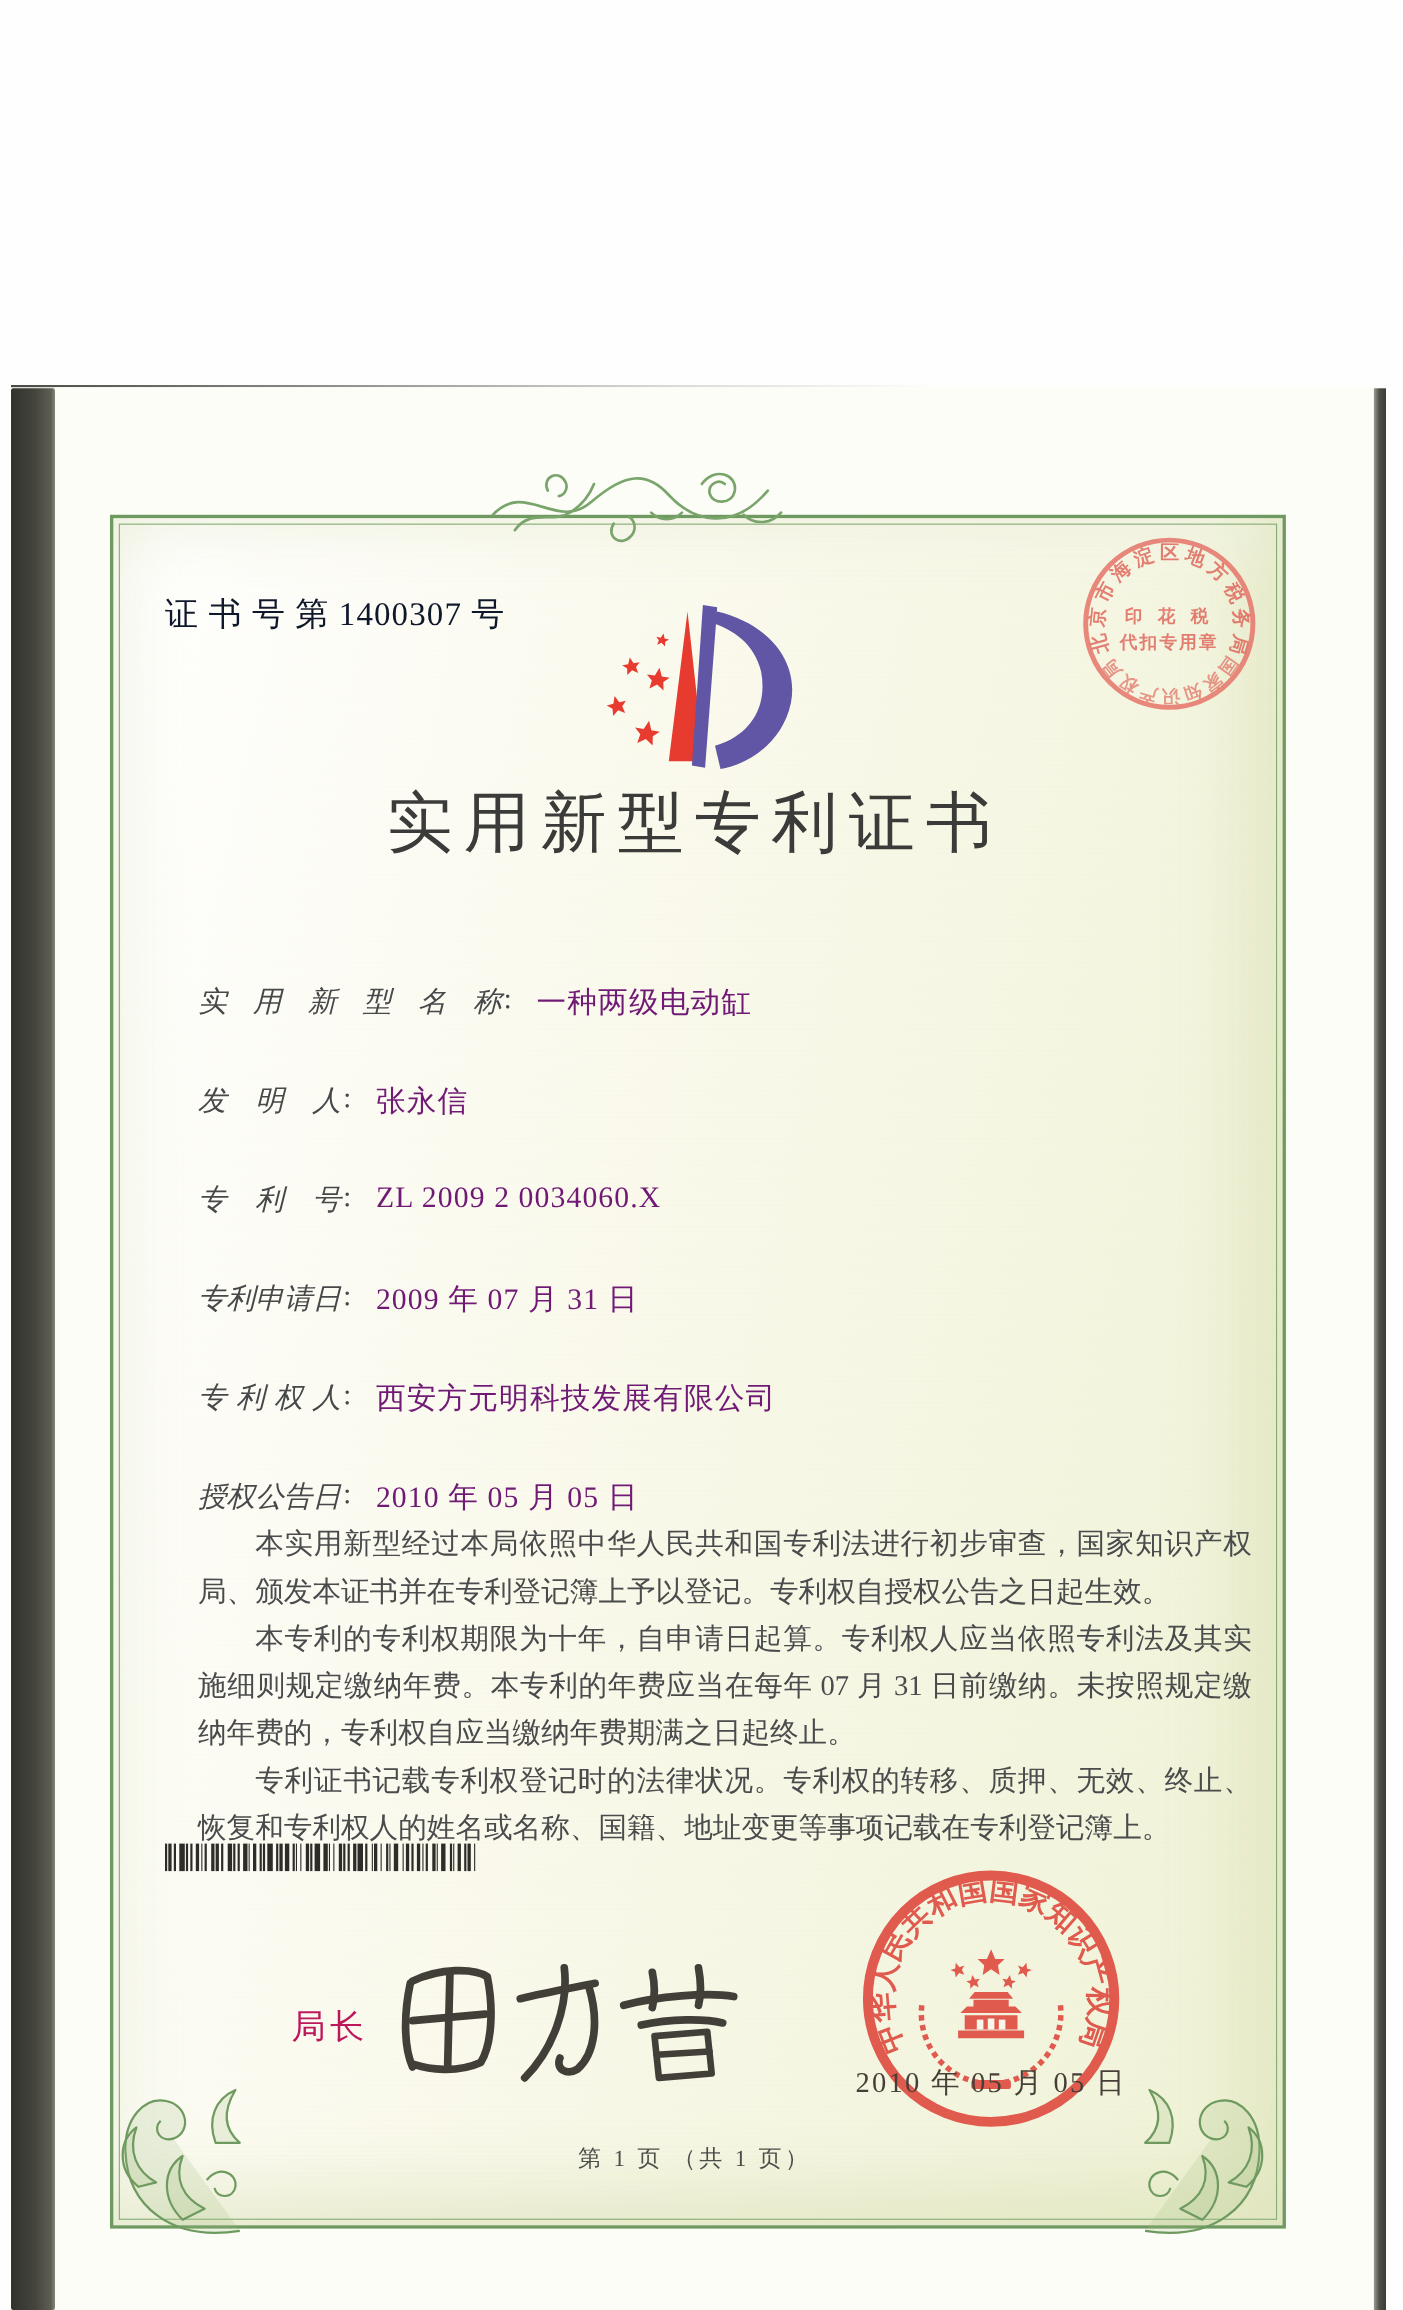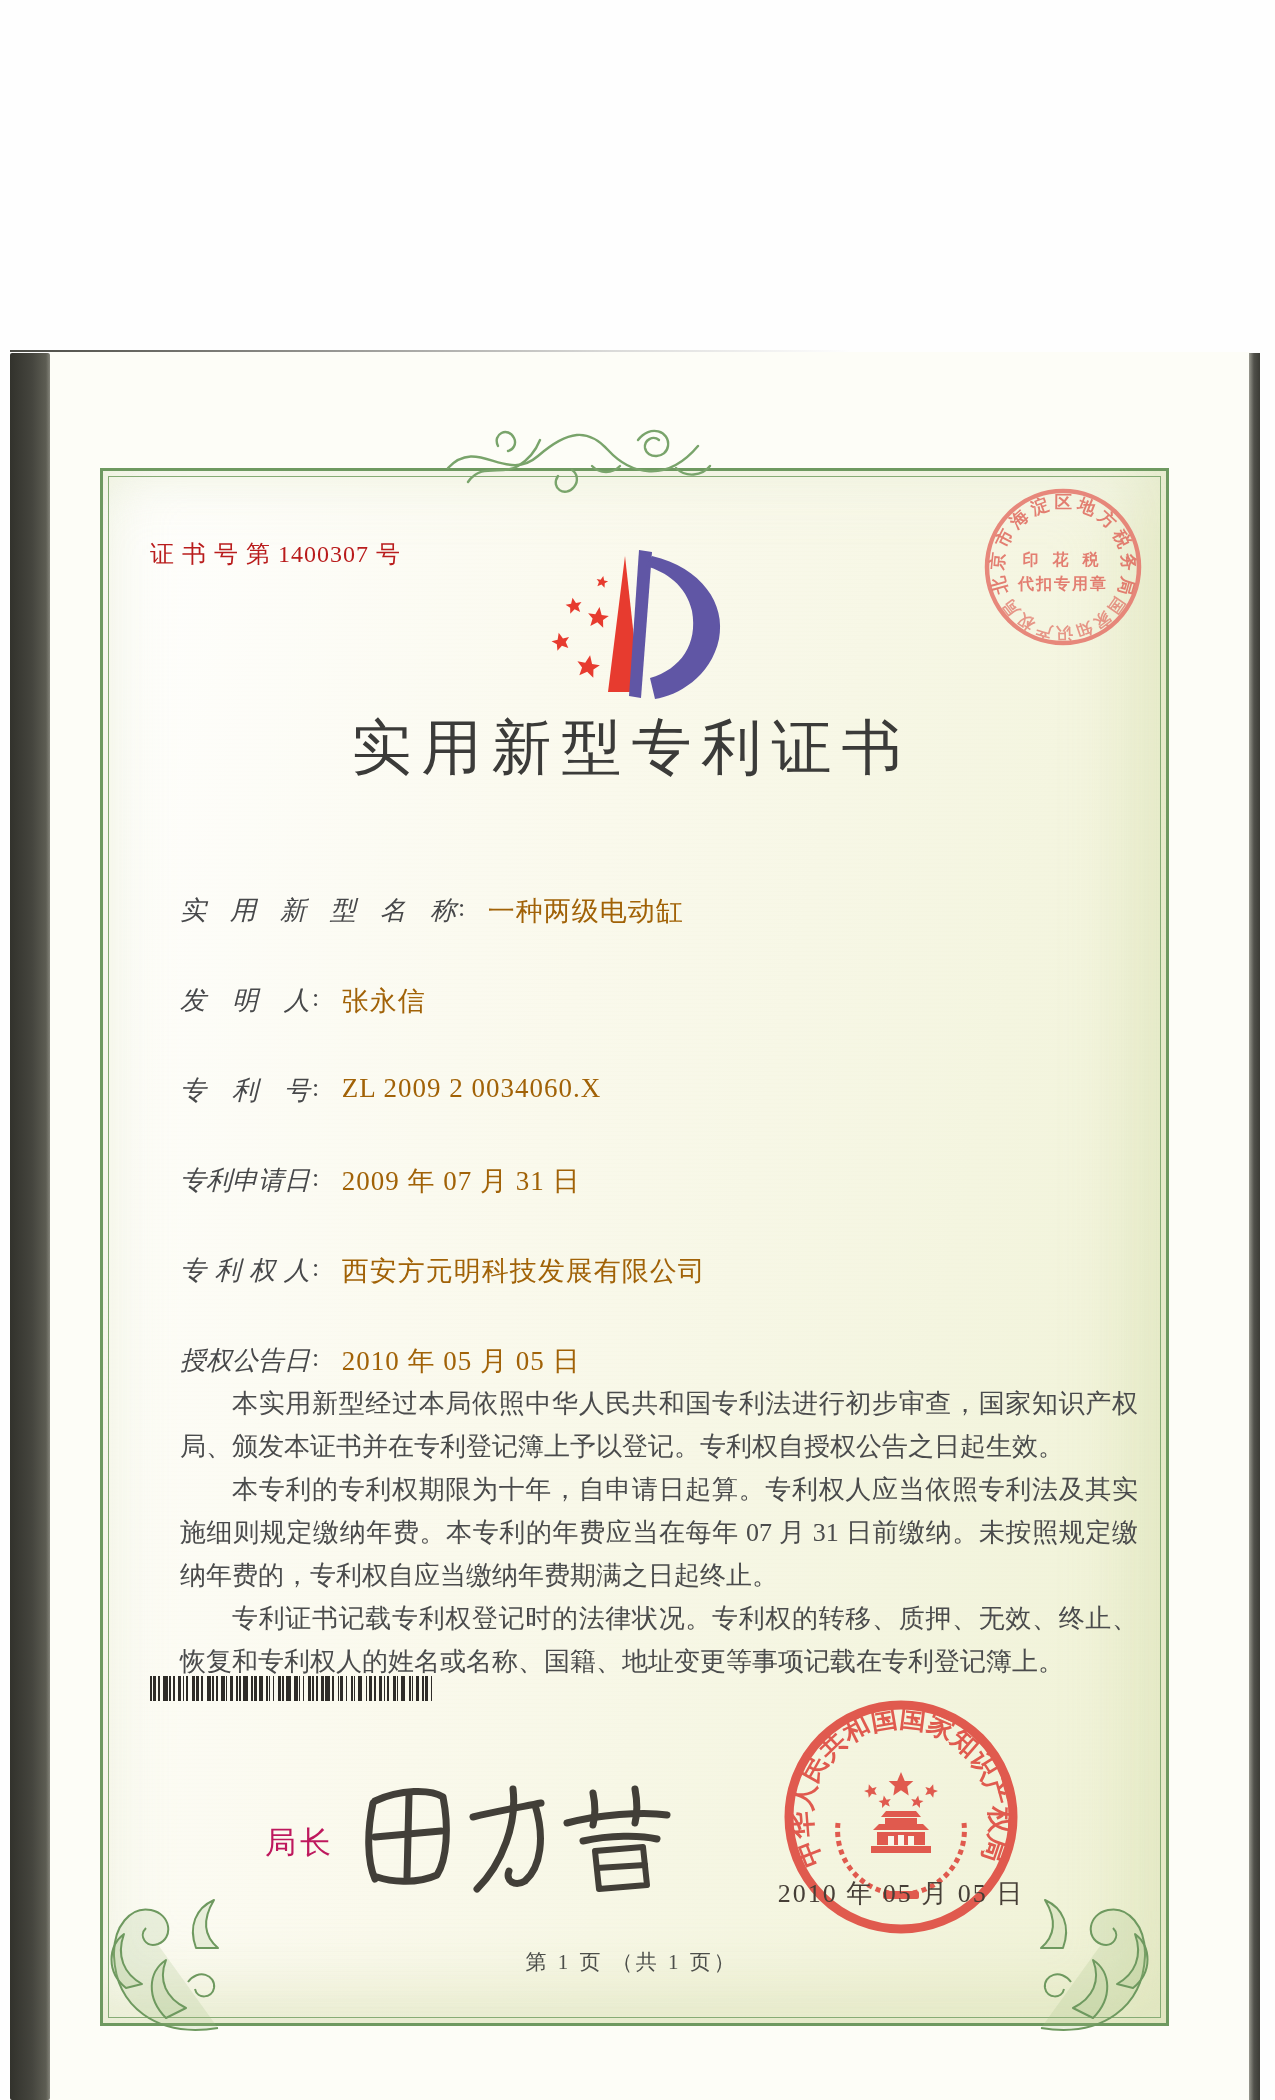--- a/index.html
+++ b/index.html
@@ -19,29 +19,29 @@
   
   .frame{left:100px;top:468px;width:1063px;height:1552px;border:3px solid #6e9960;
     background:
       linear-gradient(102deg, rgba(255,255,255,.95) 0%, rgba(251,250,238,.75) 40%, rgba(238,241,211,.9) 100%),
       repeating-linear-gradient(180deg, rgba(170,186,120,.07) 0 1px, transparent 1px 4px),
       #f8f7e9;
     box-shadow: inset 0 -30px 70px rgba(204,214,158,.32), inset -35px 0 70px rgba(204,214,158,.28),
                 inset 20px 20px 60px rgba(255,255,255,.6);}
   .frame-inner{position:absolute;left:5px;top:5px;right:5px;bottom:5px;border:1px solid #86ac75;}
 
-  .certno{left:150px;top:538px;font-size:24px;letter-spacing:1px;color:#b91c1c;font-family:Liberation Serif, serif;}
+  .certno{left:150px;top:538px;font-size:30px;letter-spacing:1px;color:#0f172a;font-family:Liberation Serif, serif;}
   .title{left:100px;top:708px;width:1063px;text-align:center;font-size:60px;letter-spacing:10px;
          font-weight:400;color:#3b3b39;}
 
   .field-row{left:180px;height:42px;white-space:nowrap;font-size:26px;color:#47484a;}
   .flabel{display:inline-block;width:130px;text-align:justify;text-align-last:justify;vertical-align:top;font-style:italic;}
   .flabel.wide{width:276px;}
   .fcolon{display:inline-block;margin-left:2px;vertical-align:top;}
-  .fvalue{display:inline-block;margin-left:16px;font-size:27px;color:#a16207;vertical-align:top;letter-spacing:1px;}
+  .fvalue{display:inline-block;margin-left:16px;font-size:27px;color:#701a75;vertical-align:top;letter-spacing:1px;}
 
   .bodytext{left:180px;top:1382px;width:958px;font-size:26px;line-height:43px;color:#4a4b4c;
             text-align:justify;}
   .bodytext p{margin:0;text-indent:2em;}
 
   .barcode{left:150px;top:1676px;width:312px;height:25px;display:flex;align-items:stretch;}
   .barcode .bar{background:#2e2c28;}
 
   .director{left:265px;top:1822px;font-size:31px;letter-spacing:4px;color:#be185d;}
   .sig-name-hidden{left:360px;top:1790px;width:300px;opacity:0;font-size:40px;}

